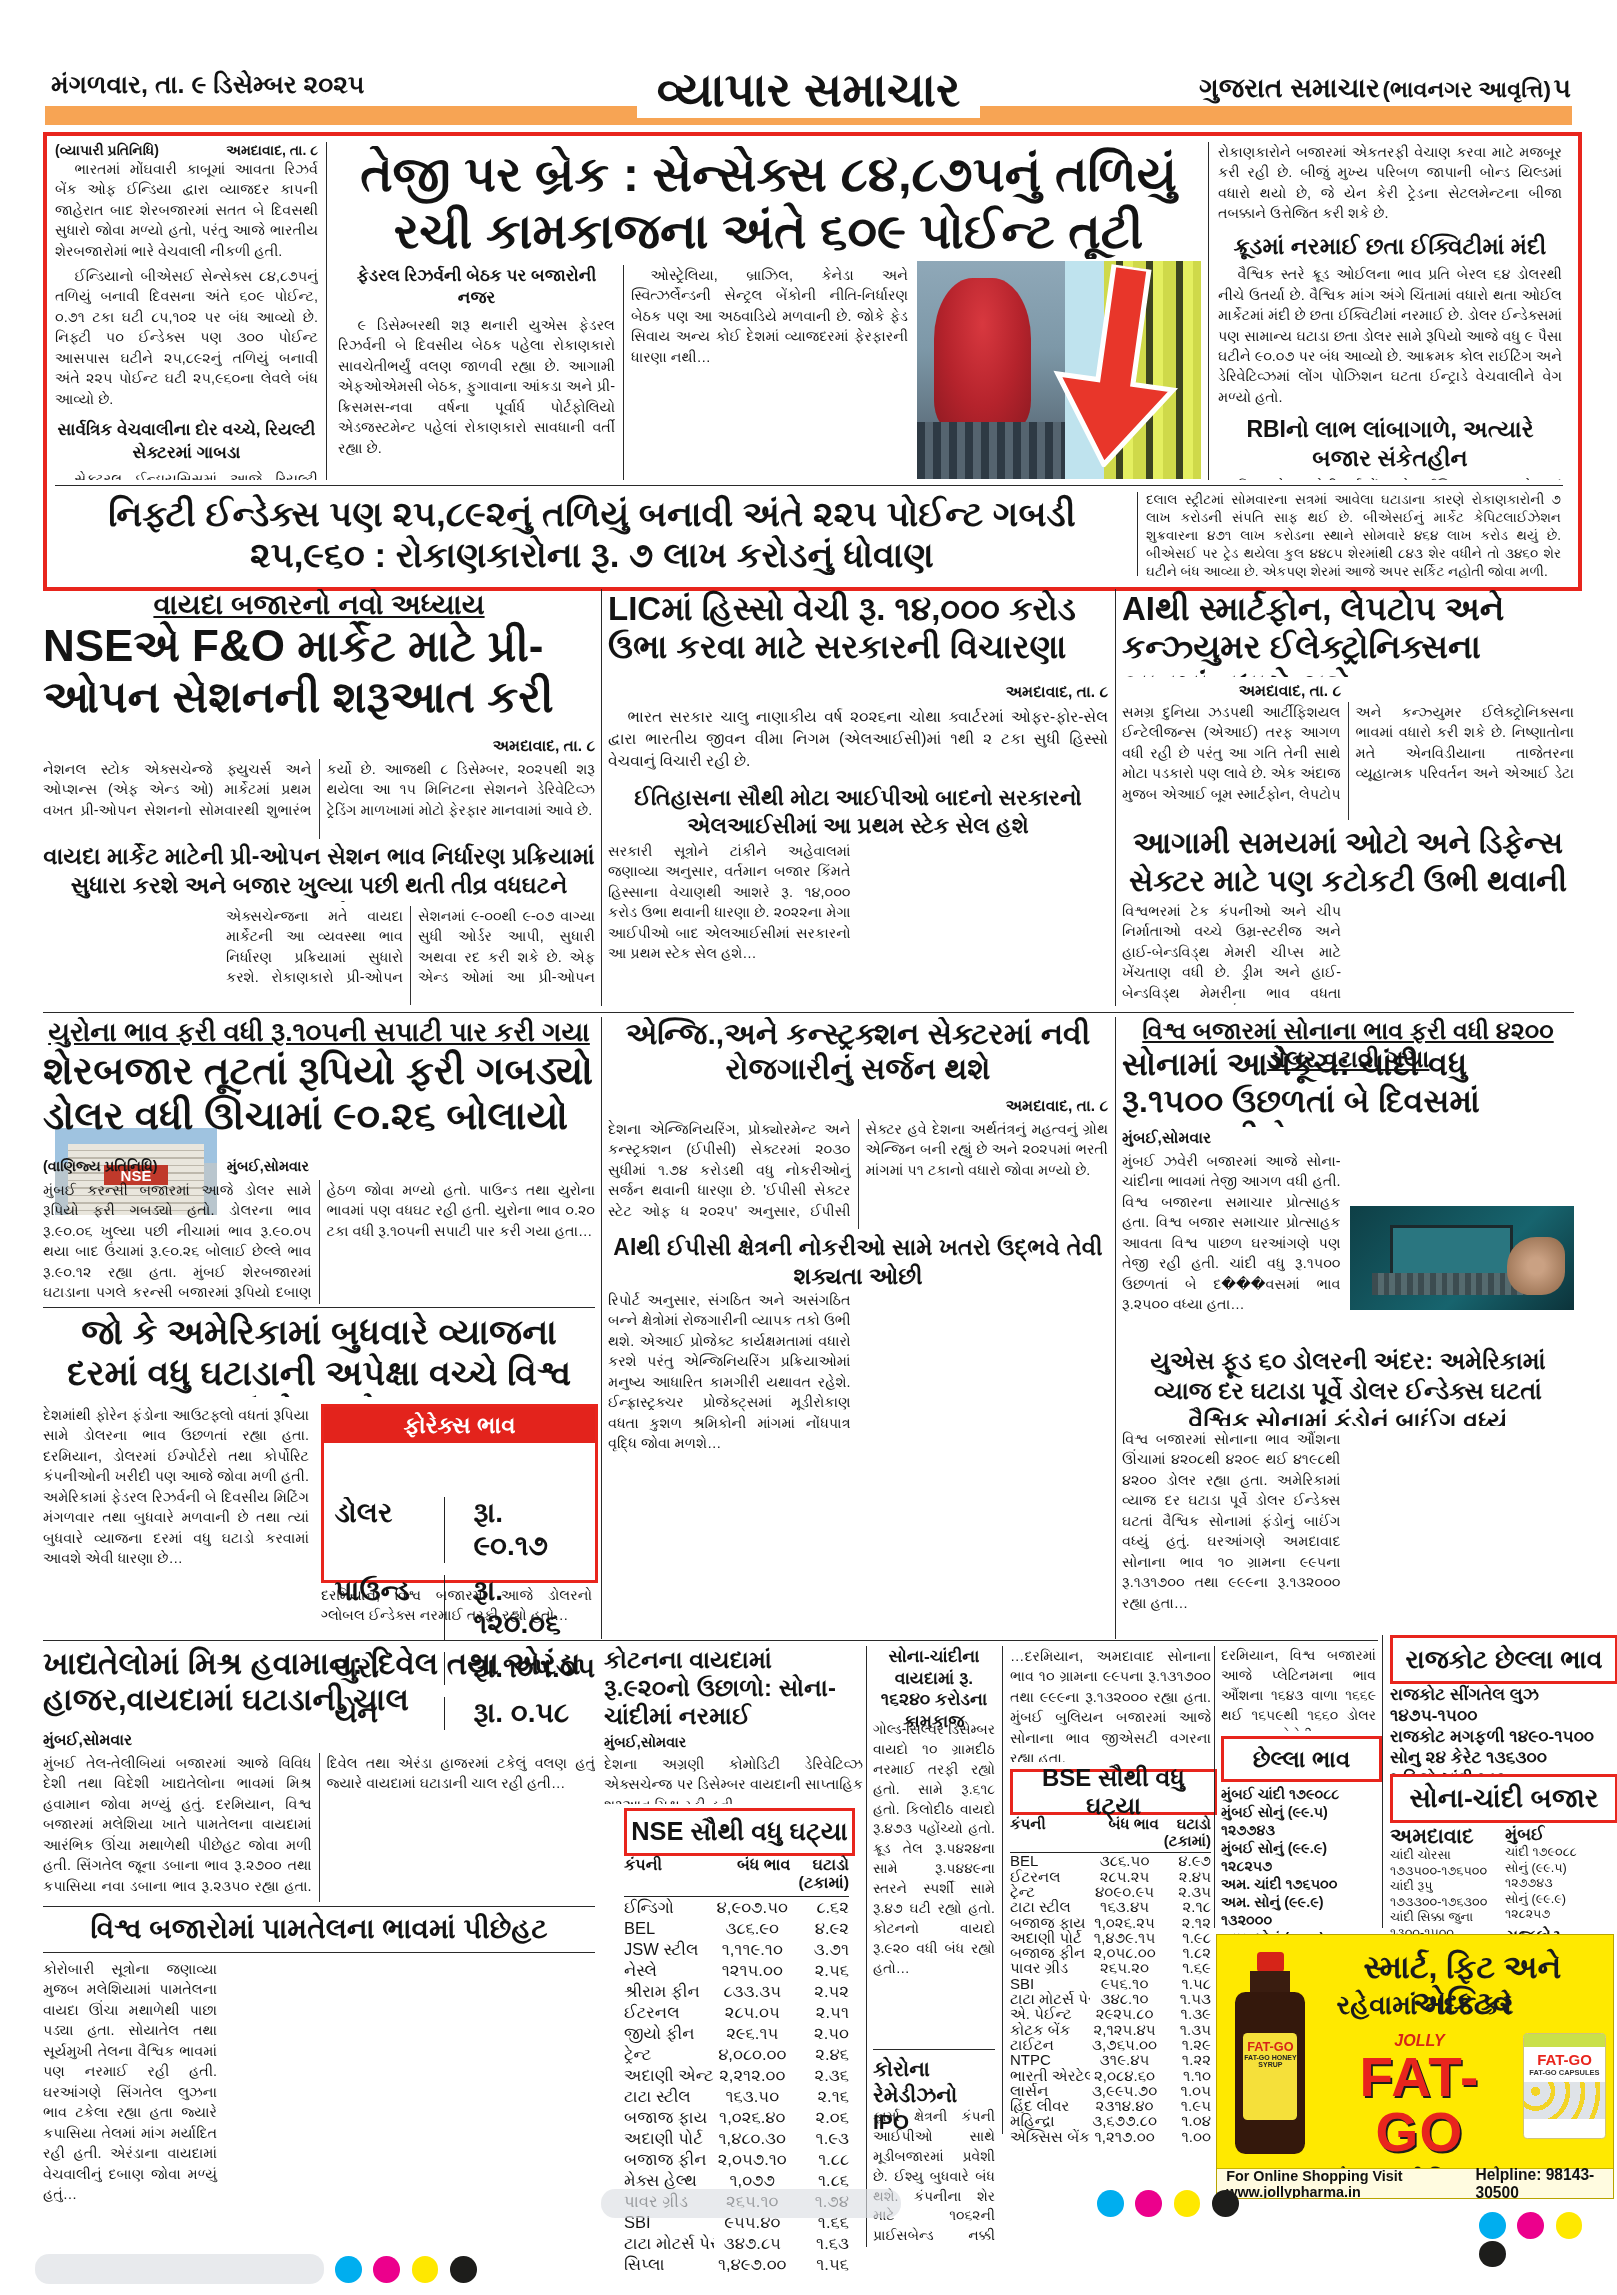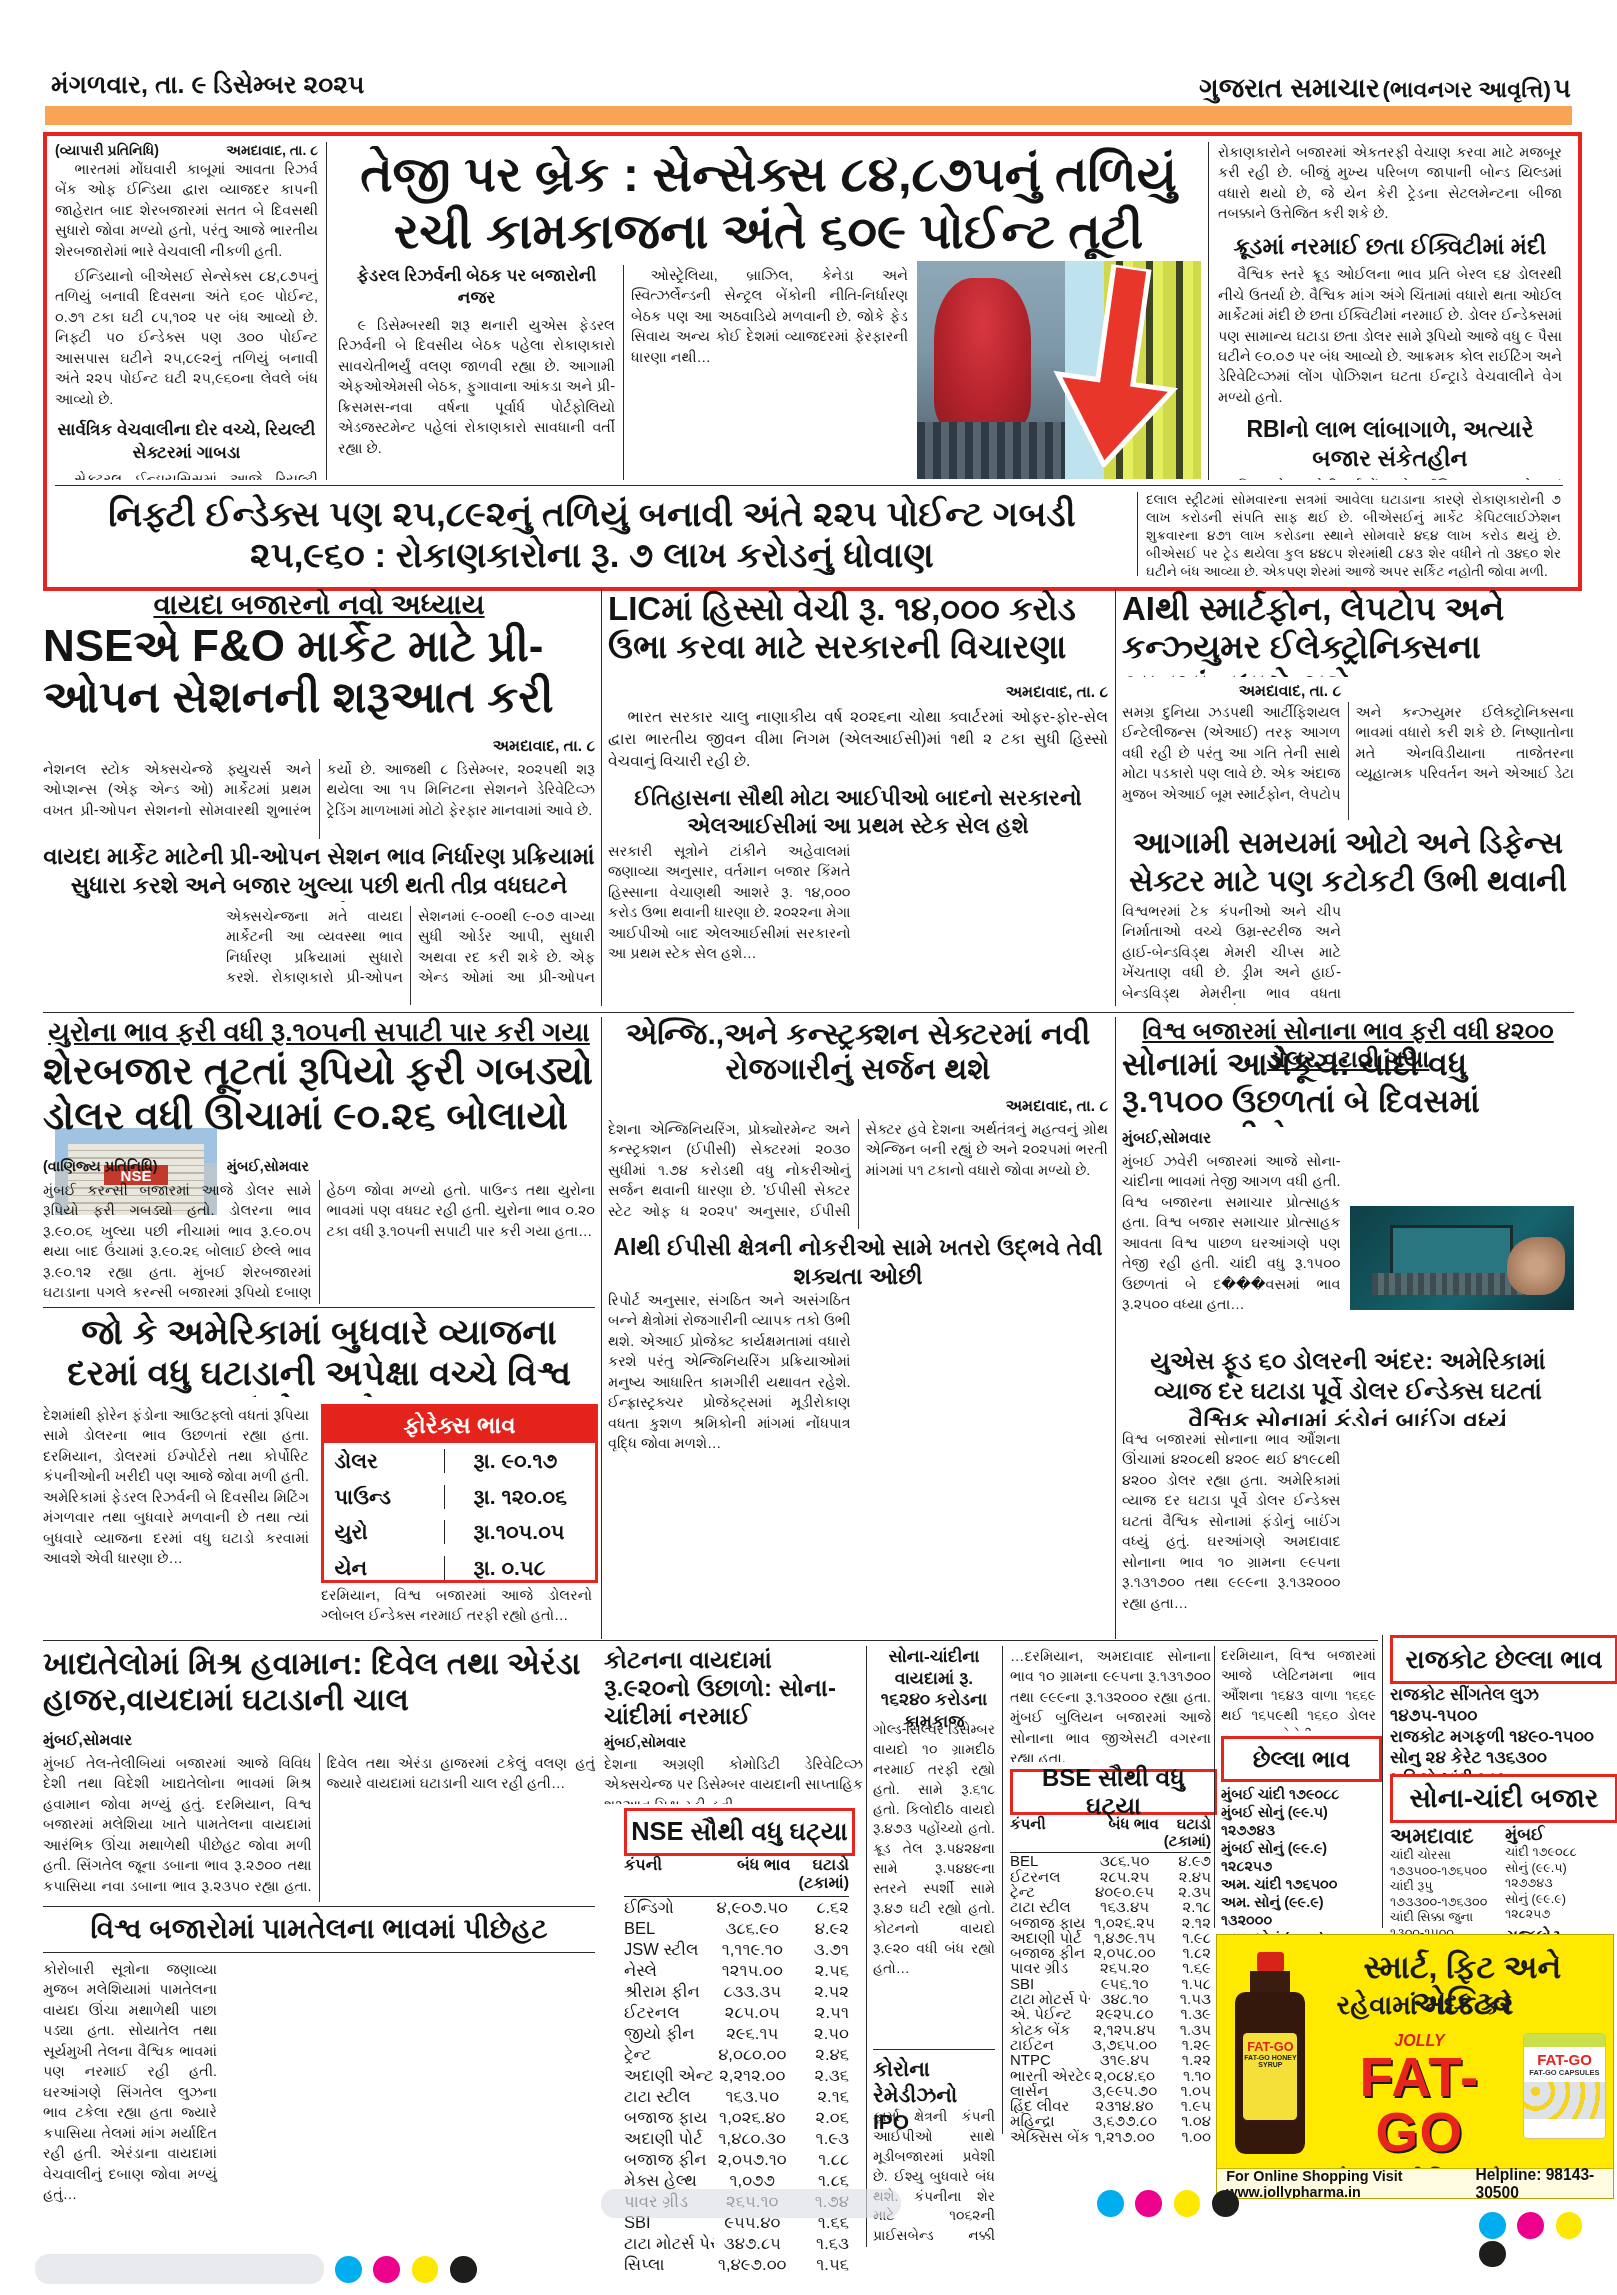--- a/index.html
+++ b/index.html
@@ -40,20 +40,23 @@
   .gpill{background:#dcdfe4;opacity:.65;border-radius:14px;}
   .photo{overflow:hidden;position:relative;background:#b9c6ce;}
 </style>
 </head>
 <body>
 
 <div id="page">
 
   <div class="abs" style="left:51px;top:70px;font-weight:bold;font-size:25px;">મંગળવાર, તા. ૯ ડિસેમ્બર ૨૦૨૫</div>
   <div class="abs" style="left:45px;top:106px;width:1527px;height:19px;background:#f7a454;"></div>
+  <div class="abs" style="left:0;top:62px;width:1617px;text-align:center;">
+    <span style="display:inline-block;background:#fff;padding:0 19.6px;font-weight:bold;font-size:47px;line-height:1.2;">વ્યાપાર સમાચાર</span>
+  </div>
   <div class="abs" style="left:1167px;top:73px;width:404px;text-align:right;white-space:nowrap;">
     <span style="font-weight:900;font-size:27px;">ગુજરાત સમાચાર</span>
     <span style="font-weight:bold;font-size:22.5px;">(ભાવનગર આવૃત્તિ)</span>
     <span style="font-weight:900;font-size:26.6px;">૫</span>
   </div>
 
   <div class="abs redbox" style="left:43px;top:132px;width:1531px;height:451px;"></div>
 
   <div class="abs" style="left:55px;top:142px;width:263px;height:338px;overflow:hidden;">
     <div class="dlrow">
@@ -211,21 +214,21 @@
     <div class="cols2 bd sm">
         <p style="text-indent:0;">વિશ્વ બજારમાં સોનાના ભાવ ઔંશના ઊંચામાં ૪૨૦૮થી ૪૨૦૯ થઈ ૪૧૯૮થી ૪૨૦૦ ડોલર રહ્યા હતા. અમેરિકામાં વ્યાજ દર ઘટાડા પૂર્વે ડોલર ઈન્ડેક્સ ઘટતાં વૈશ્વિક સોનામાં ફંડોનું બાઈંગ વધ્યું હતું. ઘરઆંગણે અમદાવાદ સોનાના ભાવ ૧૦ ગ્રામના ૯૯૫ના રૂ.૧૩૧૭૦૦ તથા ૯૯૯ના રૂ.૧૩૨૦૦૦ રહ્યા હતા…</p>
       </div>
   </div>
 
   <div class="abs hr" style="left:43px;top:1307px;width:552px;"></div>
   <div class="abs hl" style="left:43px;top:1312px;width:552px;height:85px;font-size:35px;">જો કે અમેરિકામાં બુધવારે વ્યાજના દરમાં વધુ ઘટાડાની અપેક્ષા વચ્ચે વિશ્વ બજારમાં ડોલર બેકફૂટ પર</div>
   <div class="abs bd sm" style="left:43px;top:1405px;width:266px;height:231px;">દેશમાંથી ફોરેન ફંડોના આઉટફ્લો વધતાં રૂપિયા સામે ડોલરના ભાવ ઉછળતાં રહ્યા હતા. દરમિયાન, ડોલરમાં ઈમ્પોર્ટરો તથા કોર્પોરિટ કંપનીઓની ખરીદી પણ આજે જોવા મળી હતી. અમેરિકામાં ફેડરલ રિઝર્વની બે દિવસીય મિટિંગ મંગળવાર તથા બુધવારે મળવાની છે તથા ત્યાં બુધવારે વ્યાજના દરમાં વધુ ઘટાડો કરવામાં આવશે એવી ધારણા છે…</div>
   <div class="abs forexbox" style="left:321px;top:1404px;width:271px;height:173px;">
     <div class="forexhead" style="font-size:23px;padding:4.6px 0;">ફોરેક્સ ભાવ</div>
-    <div class="forexrows" style="font-size:21px;">
+    <div class="forexrows" style="font-size:28px;margin-top:48px;">
         <div class="trow">
           <span class="tc tc0">ડોલર</span>
           <span class="tc tc1">રૂા. ૯૦.૧૭</span>
         </div>
         <div class="trow">
           <span class="tc tc0">પાઉન્ડ</span>
           <span class="tc tc1">રૂા. ૧૨૦.૦૬</span>
         </div>
         <div class="trow">
           <span class="tc tc0">યુરો</span>

